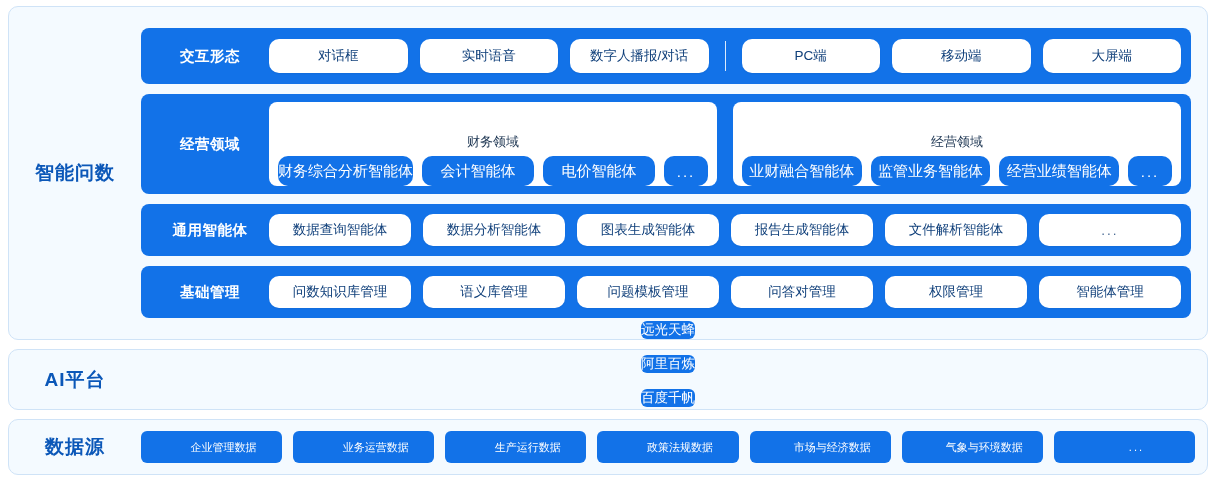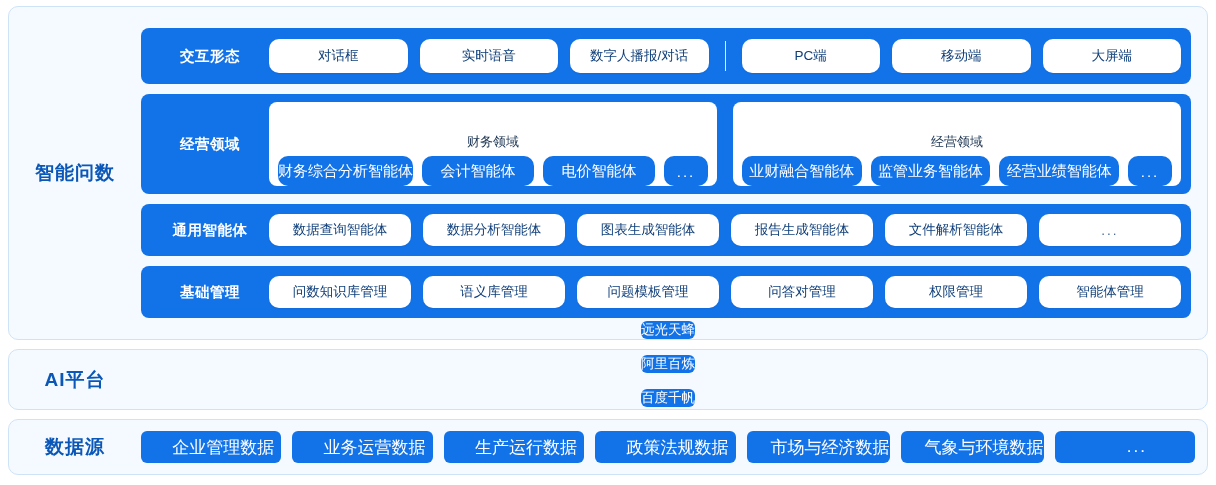--- a/index.html
+++ b/index.html
@@ -193,21 +193,21 @@
   
   .sec-data {
     height: 56px;
     padding: 0 12px 0 0;
   }
   .sec-data .section-body {
     flex-direction: row;
     align-items: center;
     gap: 11px;
   }
-  .sec-data .pill { font-size: 17px; padding-left: 24px; }
+  .sec-data .pill { font-size: 11px; padding-left: 24px; }
 </style>
 </head>
 <body>
 
 <div class="page">
 
   <div class="section sec-main">
     <div class="section-title">智能问数</div>
     <div class="section-body">
 

